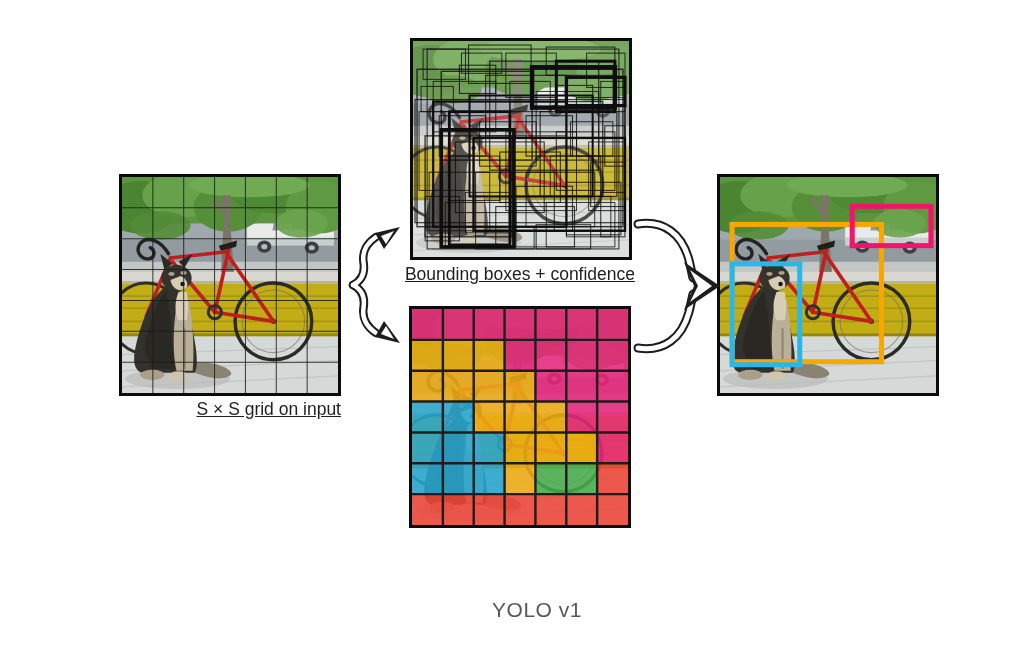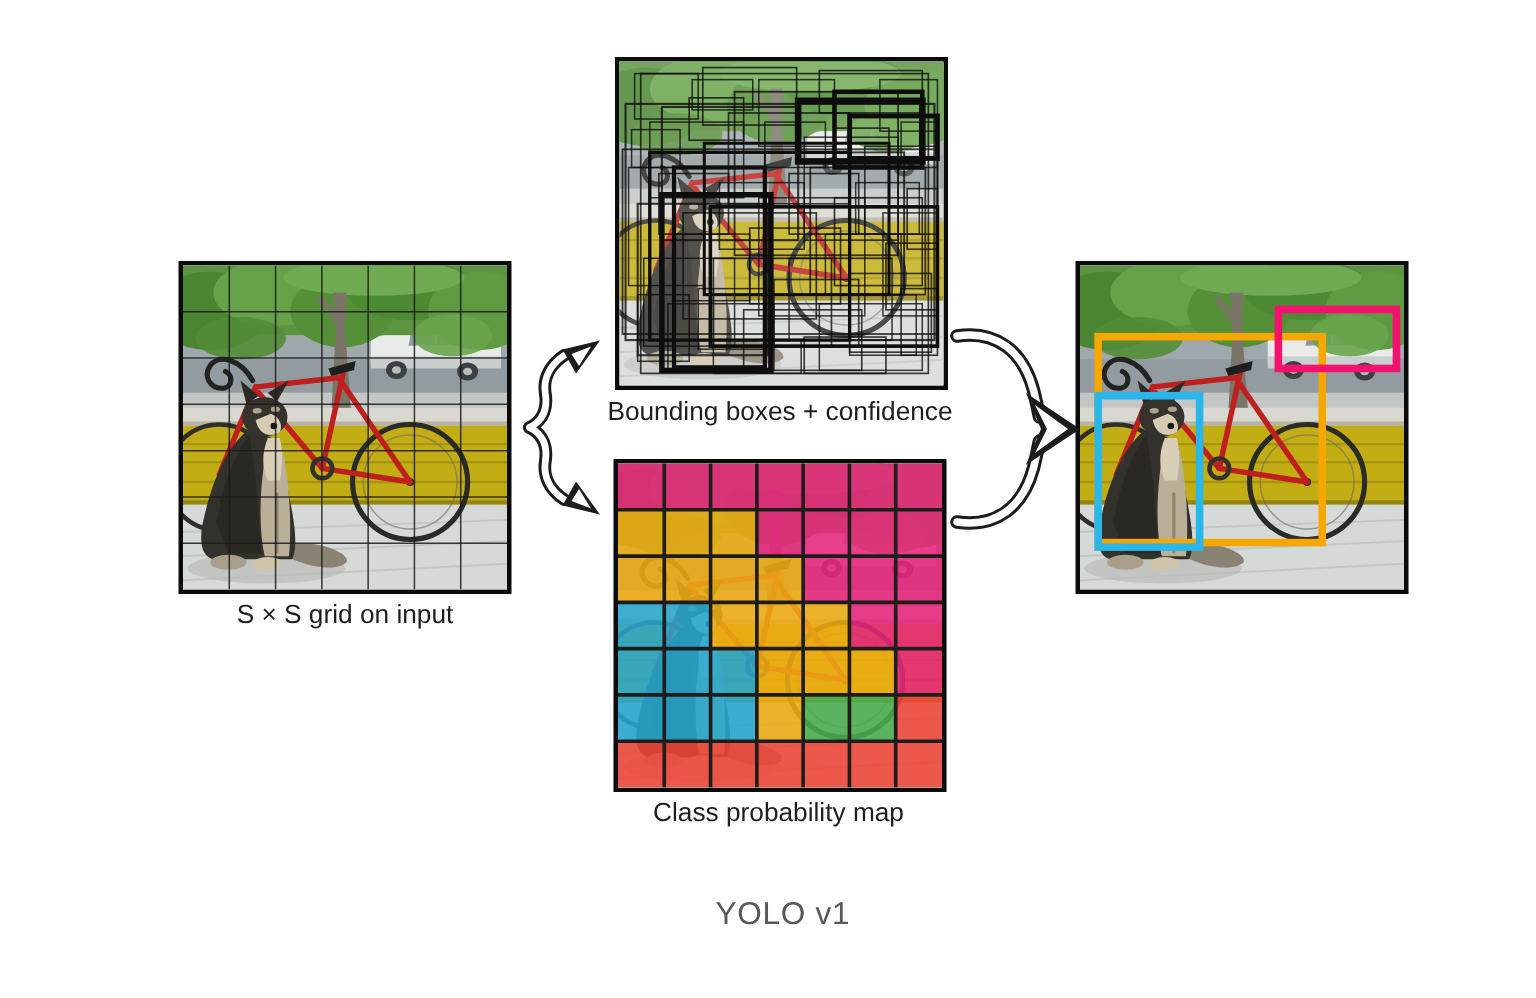--- a/index.html
+++ b/index.html
@@ -1,21 +1,21 @@
 <!DOCTYPE html>
 <html><head>
 <meta charset="utf-8">
 <style>
   html,body{margin:0;padding:0;background:#ffffff;}
   .canvas{position:relative;width:1024px;height:665px;background:#fff;overflow:hidden;
           font-family:"Liberation Sans", sans-serif;}
   .panel{position:absolute;border:3px solid #0b0b0b;line-height:0;background:#fff;}
   .panel svg{display:block;}
-  .caption{position:absolute;text-align:center;font-size:17.5px;color:#1e1e1c;line-height:1.1;}
-  .diagram-title{position:absolute;text-align:left;font-size:21px;color:#585858;letter-spacing:.5px;}
+  .caption{position:absolute;text-align:center;font-size:17.5px;color:#1e1e1c;line-height:1.1;text-decoration:underline;}
+  .diagram-title{position:absolute;text-align:center;font-size:21px;color:#585858;letter-spacing:.5px;}
   .arrow{position:absolute;line-height:0;}
 </style>
 </head>
 <body>
 
 <svg width="0" height="0" style="position:absolute" aria-hidden="true">
   <defs>
     <g id="scene">
       <rect x="0" y="0" width="214" height="214" fill="#d3d6d4"></rect>
 
@@ -108,21 +108,21 @@
           <line x1="0" y1="91.71428571428572" x2="214" y2="91.71428571428572" stroke="#1b1b1b" stroke-width="1" opacity="0.85"></line>
           <line x1="122.28571428571429" y1="0" x2="122.28571428571429" y2="214" stroke="#1b1b1b" stroke-width="1" opacity="0.85"></line>
           <line x1="0" y1="122.28571428571429" x2="214" y2="122.28571428571429" stroke="#1b1b1b" stroke-width="1" opacity="0.85"></line>
           <line x1="152.85714285714286" y1="0" x2="152.85714285714286" y2="214" stroke="#1b1b1b" stroke-width="1" opacity="0.85"></line>
           <line x1="0" y1="152.85714285714286" x2="214" y2="152.85714285714286" stroke="#1b1b1b" stroke-width="1" opacity="0.85"></line>
           <line x1="183.42857142857144" y1="0" x2="183.42857142857144" y2="214" stroke="#1b1b1b" stroke-width="1" opacity="0.85"></line>
           <line x1="0" y1="183.42857142857144" x2="214" y2="183.42857142857144" stroke="#1b1b1b" stroke-width="1" opacity="0.85"></line>
         </g>
     </svg>
   </div>
-  <div class="caption" style="left:119px;top:400px;width:222px;">S × S grid on input</div>
+  <div class="caption" style="left:119px;top:400px;width:222px;text-align:right;">S × S grid on input</div>
 
   <div class="panel" style="left:410px;top:38px;">
     <svg viewBox="0 0 214 214" width="216" height="216">
       <use href="#scene"></use>
       <rect x="0" y="0" width="214" height="214" fill="#ffffff" opacity="0.16"></rect>
       <g>
           <rect x="28" y="88" width="72" height="116" fill="none" stroke="#0e0e0e" stroke-width="3.6" opacity="1"></rect>
           <rect x="20" y="60" width="132" height="124" fill="none" stroke="#0e0e0e" stroke-width="2.2" opacity="1"></rect>
           <rect x="118" y="26" width="82" height="40" fill="none" stroke="#0e0e0e" stroke-width="4.4" opacity="1"></rect>
           <rect x="142" y="20" width="58" height="50" fill="none" stroke="#0e0e0e" stroke-width="3" opacity="1"></rect>
@@ -249,21 +249,20 @@
           <line x1="0" y1="91.71428571428572" x2="214" y2="91.71428571428572" stroke="#1f1d1b" stroke-width="2.4"></line>
           <line x1="122.28571428571429" y1="0" x2="122.28571428571429" y2="214" stroke="#1f1d1b" stroke-width="2.4"></line>
           <line x1="0" y1="122.28571428571429" x2="214" y2="122.28571428571429" stroke="#1f1d1b" stroke-width="2.4"></line>
           <line x1="152.85714285714286" y1="0" x2="152.85714285714286" y2="214" stroke="#1f1d1b" stroke-width="2.4"></line>
           <line x1="0" y1="152.85714285714286" x2="214" y2="152.85714285714286" stroke="#1f1d1b" stroke-width="2.4"></line>
           <line x1="183.42857142857144" y1="0" x2="183.42857142857144" y2="214" stroke="#1f1d1b" stroke-width="2.4"></line>
           <line x1="0" y1="183.42857142857144" x2="214" y2="183.42857142857144" stroke="#1f1d1b" stroke-width="2.4"></line>
         </g>
     </svg>
   </div>
-  <div class="caption" style="left:359px;top:532px;width:320px;">Class probability map</div>
 
   <div class="panel" style="left:717px;top:174px;">
     <svg viewBox="0 0 214 214" width="216" height="216">
       <use href="#scene"></use>
       <g>
           <rect x="12" y="47" width="148" height="136" fill="none" stroke="#F7A701" stroke-width="5"></rect>
           <rect x="131" y="29" width="78" height="39" fill="none" stroke="#F4126F" stroke-width="5"></rect>
           <rect x="12" y="86" width="67" height="100" fill="none" stroke="#2BB6EA" stroke-width="5"></rect>
         </g>
     </svg>

